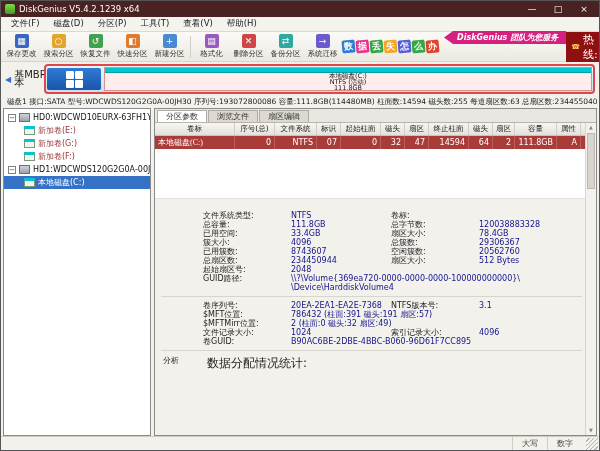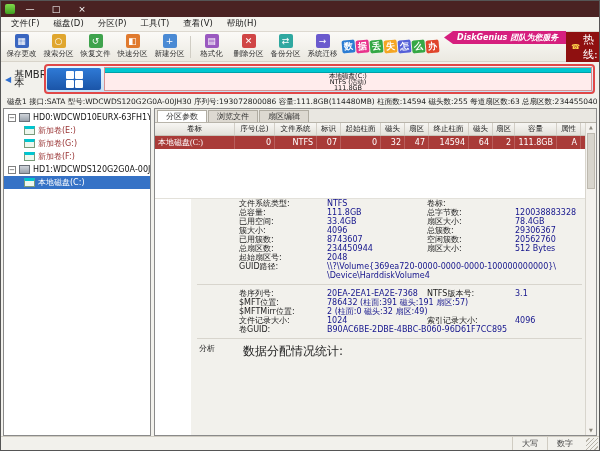--- a/index.html
+++ b/index.html
@@ -100,21 +100,21 @@
   .cells > span:nth-of-type(6){width:24px;}
   .cells > span:nth-of-type(7){width:24px;}
   .cells > span:nth-of-type(8){width:40px;}
   .cells > span:nth-of-type(9){width:24px;}
   .cells > span:nth-of-type(10){width:22px;}
   .cells > span:nth-of-type(11){width:42px;}
   .cells > span:nth-of-type(12){width:24px;}
   .tcell:nth-of-type(1){text-align:left;padding-left:3px;}
 
   .tblank{height:50px;background:#fff;border-bottom:1px solid #e3e1da;flex:0 0 auto;}
-  .params{flex:1;background:#f2f1ec;padding-top:0;overflow:hidden;margin-left:36px;}
+  .params{flex:1;background:#f2f1ec;padding-top:12px;overflow:hidden;}
   .prow{display:grid;grid-template-columns:88px 100px 88px auto;padding-left:48px;line-height:9px;}
   .plbl{font-size:8px;color:#222;white-space:nowrap;}
   .pval{font-size:8px;color:#14148c;white-space:nowrap;}
   .psep{height:1px;background:#d8d5cd;margin:4px 14px 4px 6px;}
   .analysis{display:flex;padding-left:8px;}
   .alabel{font-size:8px;color:#222;width:44px;}
   .atext{font-size:12px;color:#222;}
 
   .vscroll{position:absolute;top:14px;right:0;bottom:0;width:11px;background:#f4f2ee;border-left:1px solid #d8d5cd;}
   .varrow{display:block;width:100%;text-align:center;font-size:5px;color:#8a867c;line-height:9px;}
@@ -127,20 +127,21 @@
   .sb-cell{font-size:8px;color:#444;border-left:1px solid #d0ccc2;padding:0 9px;line-height:13px;}
   .grip{width:12px;height:12px;margin:0 1px 0 4px;background:repeating-linear-gradient(135deg,transparent 0 2px,#b8b4aa 2px 3px);}
 </style>
 </head>
 <body>
 
 <div class="window">
 
   <div class="titlebar">
     <span class="app-icon"></span>
+    <span class="title">DiskGenius V5.4.2.1239 x64</span>
     <span class="winbtn">—</span>
     <span class="winbtn">□</span>
     <span class="winbtn">×</span>
   </div>
 
   <div class="menubar">
     <span class="menu-item">文件(F)</span>
     <span class="menu-item">磁盘(D)</span>
     <span class="menu-item">分区(P)</span>
     <span class="menu-item">工具(T)</span>

